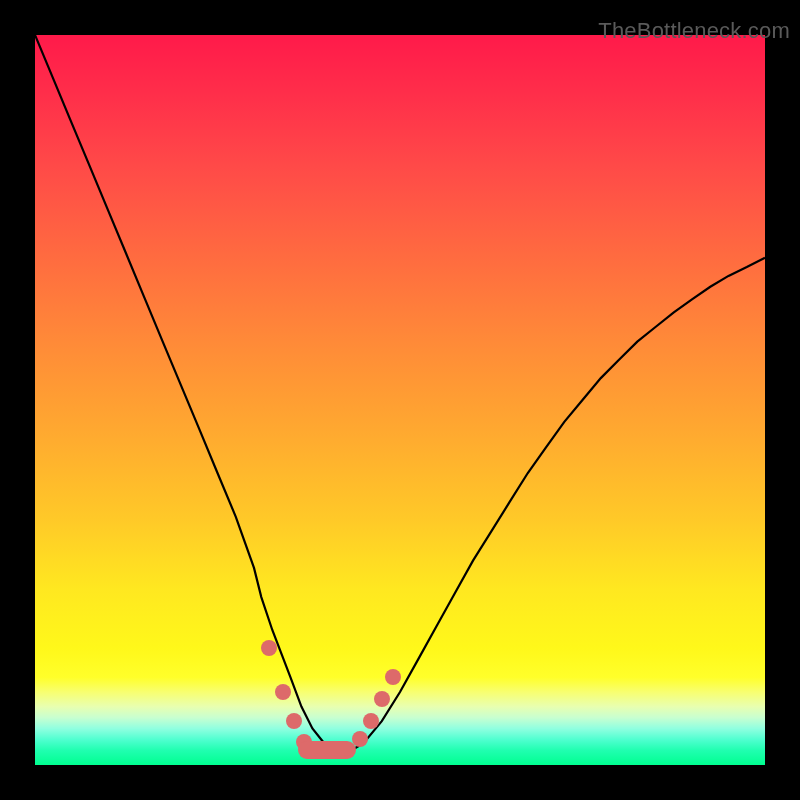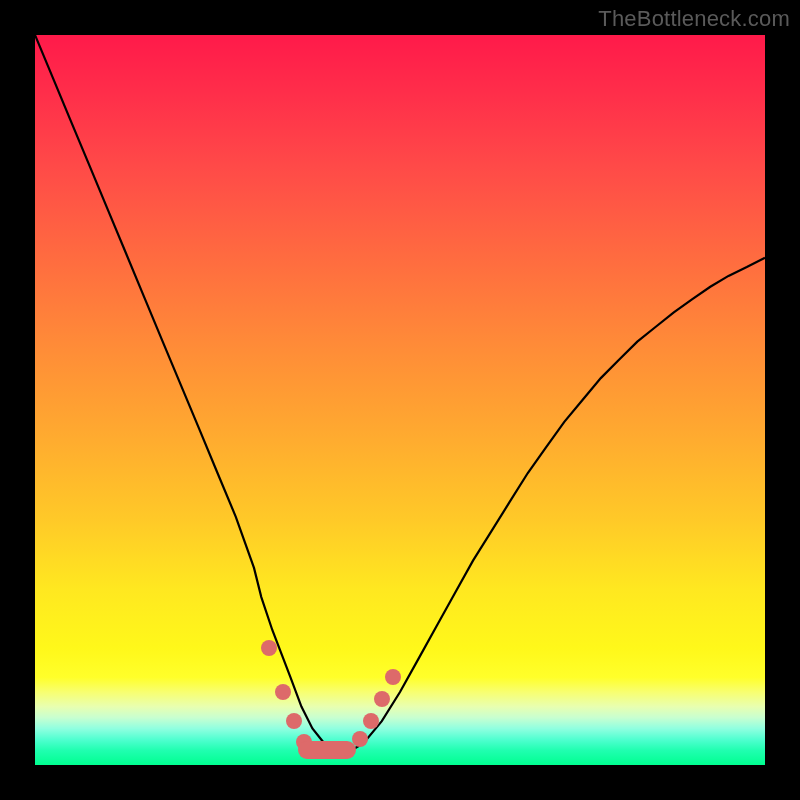--- a/index.html
+++ b/index.html
@@ -46,21 +46,21 @@
       #e8ffb0 92%,
       #c8ffd0 93.5%,
       #90ffe0 95%,
       #50ffd0 96.5%,
       #20ffb0 98%,
       #00ff90 100%
     );
   }
   .watermark {
     position: absolute;
-    top: 6px;
+    top: 18px;
     right: 10px;
     color: #5a5a5a;
     font-size: 22px;
     font-weight: 500;
     letter-spacing: 0.2px;
     z-index: 5;
   }
   svg.curve {
     position: absolute;
     left: 0; top: 0;

